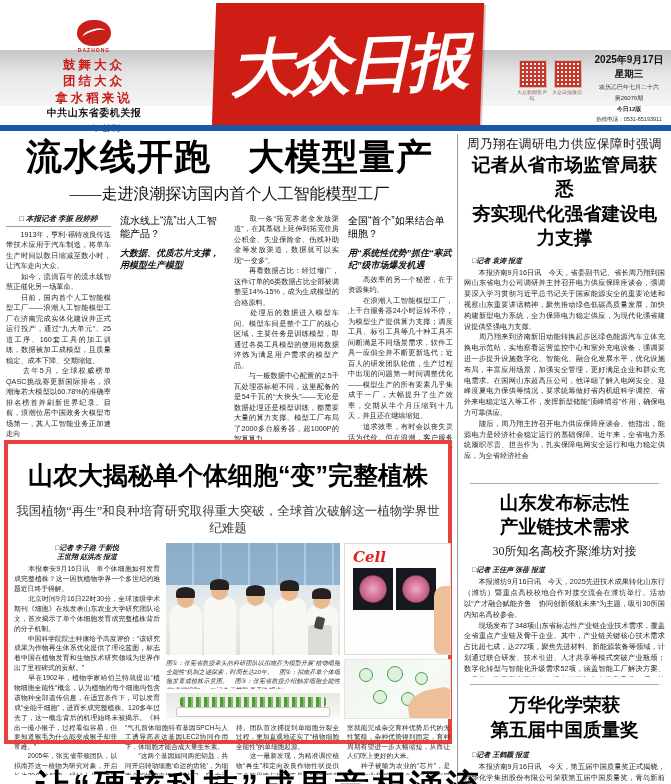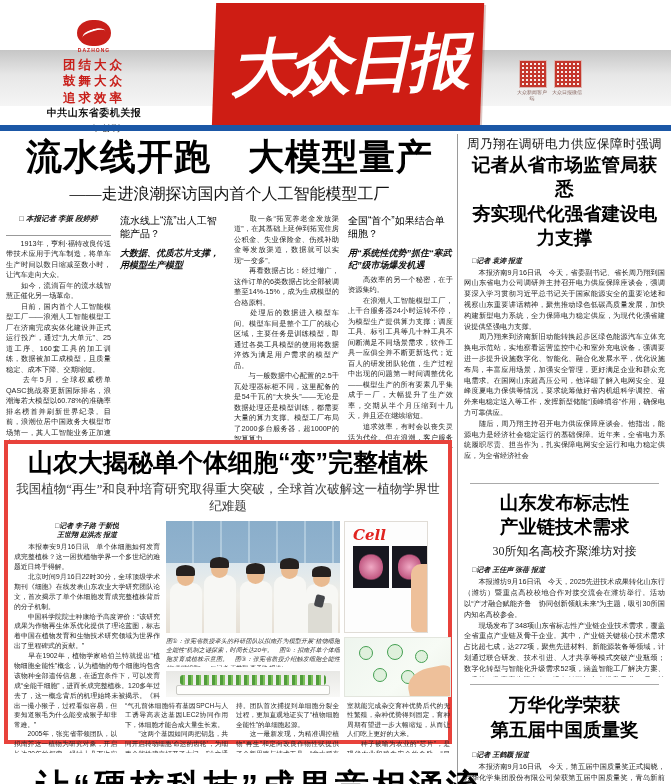--- a/index.html
+++ b/index.html
@@ -39,21 +39,21 @@
 
   .blue-bar{position:absolute;top:125px;left:0;width:671px;height:6px;background:#1b57a6;}
 
   
   .lead{position:absolute;left:6px;top:137px;width:447px;}
   .lead-headline{font-size:36px;font-weight:900;text-align:center;letter-spacing:1px;color:#000;line-height:1.1;}
   .lead-dek{font-family:"Liberation Serif","DejaVu Serif",serif;font-size:16px;text-align:center;margin-top:7px;color:#111;}
   .lead-cols{display:flex;gap:9px;margin-top:9px;height:234px;overflow:hidden;}
   .lead-col{flex:1;min-width:0;}
   .byline{font-size:7.5px;font-weight:700;font-style:italic;color:#222;text-align:center;
-          padding-bottom:11px;border-bottom:0.5px solid #999;margin-bottom:3px;}
+          padding-bottom:2px;border-bottom:0.5px solid #999;margin-bottom:3px;}
   .col-head{font-size:10px;font-weight:400;line-height:1.35;color:#000;margin-bottom:6px;}
   .col-subhead{font-size:9px;font-weight:700;font-style:italic;line-height:1.4;color:#111;margin-bottom:3px;}
   .body-sm{font-size:7.2px;line-height:1.46;text-align:justify;white-space:pre-wrap;color:#262626;overflow:hidden;}
 
   
   .v-rule{position:absolute;left:457px;top:134px;width:1px;height:650px;background:#9a9a9a;}
   .right-col{position:absolute;left:464px;top:136px;width:201px;height:648px;overflow:hidden;}
   .kicker{font-size:12.5px;color:#111;text-align:center;letter-spacing:0.5px;}
   .r-headline{font-size:18.5px;font-weight:900;text-align:center;line-height:1.32;color:#000;margin-top:3px;}
   .r-sub{font-family:"Liberation Serif","DejaVu Serif",serif;font-size:12px;text-align:center;margin-top:4px;color:#222;}
@@ -79,21 +79,21 @@
   .photo-lab{position:absolute;left:152px;top:0;width:174px;height:112px;overflow:hidden;
              background:linear-gradient(180deg,#b7cddc 0%,#d9e6ee 34%,#f0eee8 66%,#e6dfd4);}
   .cabinets{position:absolute;top:0;left:0;width:100%;height:42px;
             background:repeating-linear-gradient(90deg,#7fa6c6 0 26px,#a9c6db 26px 28px);opacity:.8;}
   .person{position:absolute;bottom:0;width:32px;height:54px;background:#f7f7f4;border-radius:9px 9px 0 0;}
   .person::before{content:"";position:absolute;top:-14px;left:7px;width:17px;height:17px;background:#e9ba90;border-radius:50%;}
   .person::after{content:"";position:absolute;top:-18px;left:6px;width:19px;height:11px;background:#26211f;border-radius:50% 50% 10% 10%;}
   .scope{position:absolute;bottom:0;right:8px;width:24px;height:30px;background:#dddcd4;border-radius:3px 3px 0 0;}
   .scope::before{content:"";position:absolute;top:-8px;left:7px;width:9px;height:12px;background:#44464a;border-radius:2px;transform:rotate(14deg);}
 
-  .photo-cell{position:absolute;left:330px;top:0;width:84px;height:112px;background:#fdfdfd;
+  .photo-cell{position:absolute;left:330px;top:0;width:107px;height:112px;background:#fdfdfd;
               border:1px solid #e0dcd6;box-sizing:border-box;overflow:hidden;}
   .cell-word{color:#e0231f;font-weight:900;font-style:italic;font-size:15px;
              font-family:"DejaVu Serif","Liberation Serif",serif;margin:4px 0 2px 8px;}
   .cell-panels{display:flex;gap:3px;margin-left:8px;}
   .cell-panel{width:40px;height:42px;background:#17171f;position:relative;}
   .cell-panel::after{content:"";position:absolute;inset:6px;border-radius:50%;
         background:radial-gradient(circle at 50% 50%,#f0a9c4,#c25a83 62%,rgba(0,0,0,0) 70%);}
   .cell-hand{position:absolute;right:0;bottom:0;width:16px;height:68px;background:#eec09a;border-radius:10px 0 0 6px;}
 
   .photo-plants{position:absolute;left:152px;top:150px;width:174px;height:26px;overflow:hidden;
@@ -118,37 +118,45 @@
 
 <div class="page">
 
   <header class="masthead">
     <div class="gray-band"></div>
 
     <div class="brand-left">
       <div class="logo-oval"></div>
       <div class="logo-en">DAZHONG</div>
       <div class="slogans">
+        <div class="slogan">鼓舞大众</div>
         <div class="slogan">团结大众</div>
-        <div class="slogan">鼓舞大众</div>
-        <div class="slogan">追求效率</div>
+        <div class="slogan">拿水稻来说</div>
       </div>
       <div class="org">中共山东省委机关报</div>
       <div class="founded">1939年创刊</div>
     </div>
 
     <div class="nameplate">
       <span class="nameplate-text">大众日报</span>
     </div>
 
     <div class="qr" style="left:519px;"></div>
     <div class="qr-label" style="left:515px;">大众新闻客户端</div>
     <div class="qr" style="left:554px;"></div>
     <div class="qr-label" style="left:550px;">大众日报微信</div>
 
+    <div class="datebox">
+      <div class="date-main">2025年9月17日</div>
+      <div class="weekday">星期三</div>
+      <div class="date-sm">农历乙巳年七月二十六</div>
+      <div class="date-sm">第26076期</div>
+      <div class="date-sm" style="font-weight:700;">今日12版</div>
+      <div class="hotline">热线电话：0531-85193911</div>
+    </div>
   </header>
 
   <div class="blue-bar"></div>
 
   <section class="lead">
     <h1 class="lead-headline" style="margin:0;">流水线开跑　大模型量产</h1>
     <div class="lead-dek">——走进浪潮探访国内首个人工智能模型工厂</div>
     <div class="lead-cols">
       <div class="lead-col">
         <div class="byline">□ 本报记者 李振 段婷婷</div>
@@ -220,21 +228,21 @@
       <div class="r-byline">□记者 王鹤颖 报道</div>
       <div class="r-body" style="height:56px;">　　本报济南9月16日讯　今天，第五届中国质量奖正式揭晓，万华化学集团股份有限公司荣获第五届中国质量奖，青岛新前湾集装箱码头有限责任公司山东港口集团青岛港“连钢创新团队”、中车青岛四方机车车辆股份有限公司获第五届中国质量奖提名奖。
 　　中国质量奖是中国质量领域的最高荣誉，累计评选五届，山东共3家企业获奖，分别是海尔集团、潍柴动力、万华化学。
 　　据了解，万华化学是全球最大的MDI供应商和TDI供应商，在全球拥有十二大生产基地及工厂，布局七大研发中心。
 　　记者从省市场监管局获悉，近年来，山东深化质量强省建设，深入推进质量强链工作，加强质量强县培育，制定《省级质量标准实验室建设工作指引》，组织开展全省公共服务质量监测分析工作。</div>
     </article>
 
   </aside>
 
   <section class="feature">
-    <h1 class="f-headline" style="margin:0;">山农大揭秘单个体细胞“变”完整植株</h1>
+    <h1 class="f-headline" style="margin:13px;">山农大揭秘单个体细胞“变”完整植株</h1>
     <div class="f-dek">我国植物“再生”和良种培育研究取得重大突破，全球首次破解这一植物学界世纪难题</div>
 
     <div class="f-grid">
       <div class="f-leftcol">
         <div class="f-byline">
           <span>□记者 李子路 于新悦</span><br>
           <span>王世翔 赵洪杰 报道</span>
         </div>
         <div class="body-sm" style="font-size:6.8px;">　　本报泰安9月16日讯　单个体细胞如何发育成完整植株？这一困扰植物学界一个多世纪的难题近日终于得解。
 　　北京时间9月16日22时30分，全球顶级学术期刊《细胞》在线发表山东农业大学研究团队论文，首次揭示了单个体细胞发育成完整植株背后的分子机制。

